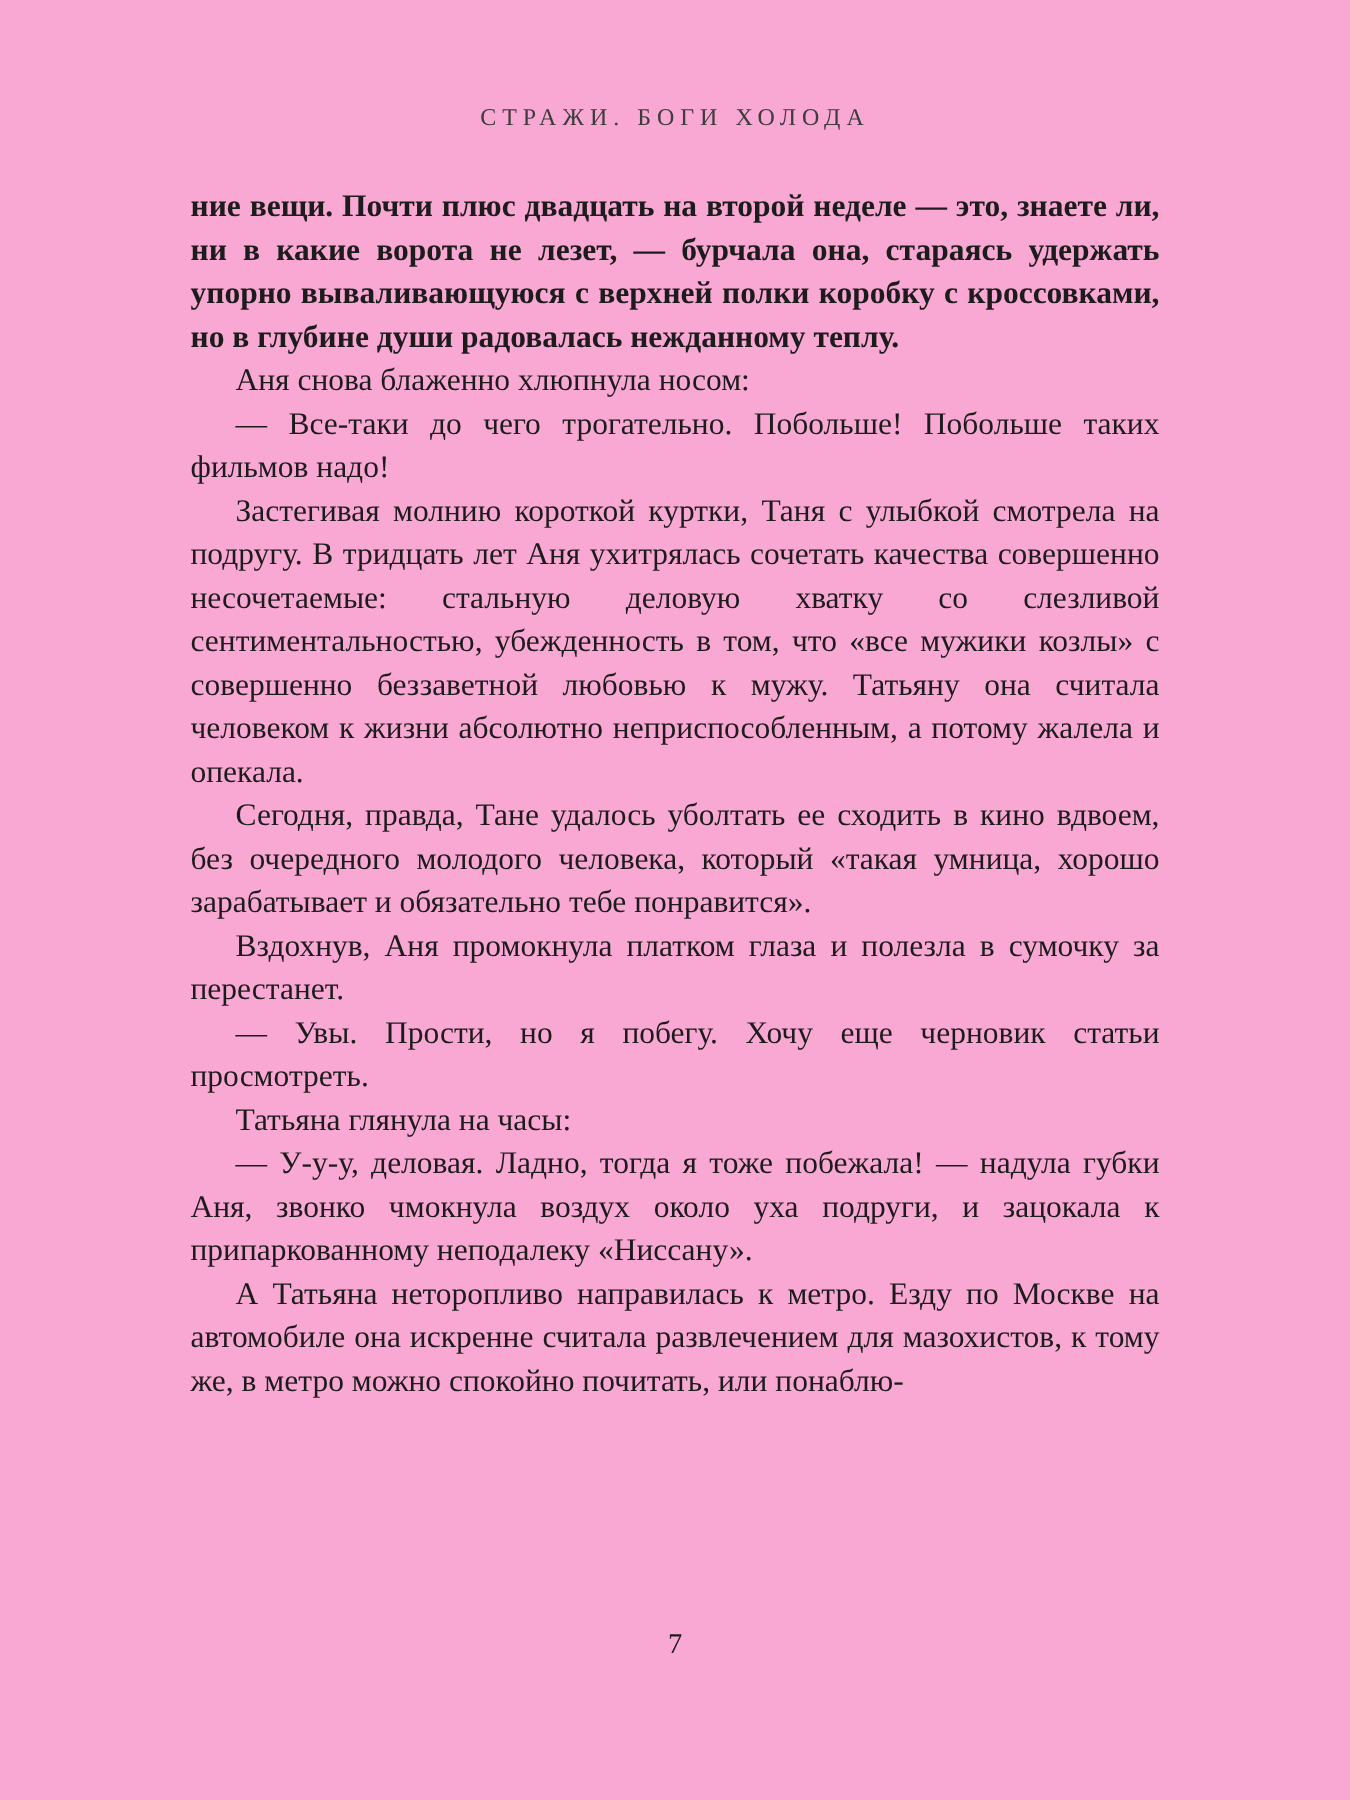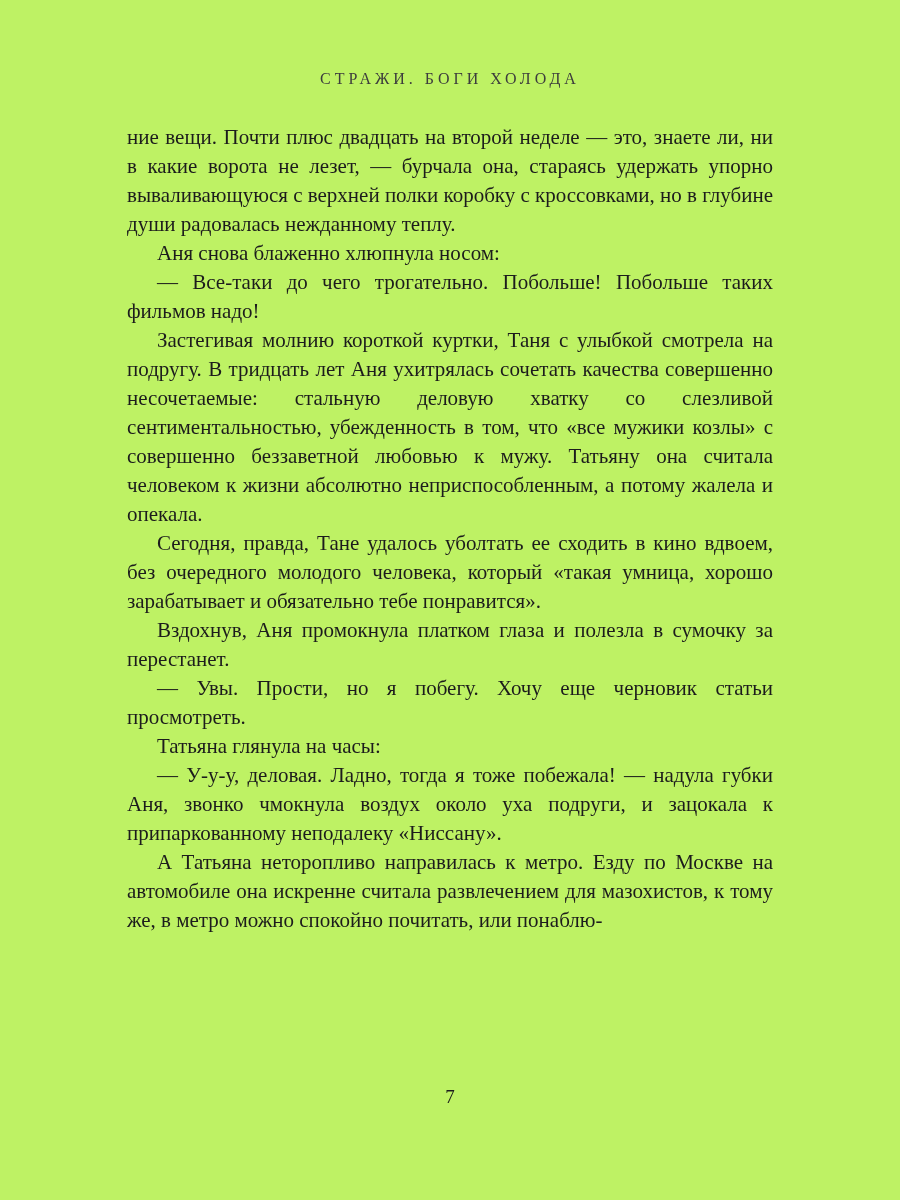--- a/index.html
+++ b/index.html
@@ -4,21 +4,21 @@
 <style>
   html, body {
     margin: 0;
     padding: 0;
     background: #ffffff;
   }
   .page {
     position: relative;
     width: 900px;
     height: 1200px;
-    background: #bef264;
+    background: #f9a8d4;
     overflow: hidden;
     font-family: "Liberation Serif", serif;
     color: #1c1c1c;
   }
   .running-head {
     position: absolute;
     top: 70px;
     left: 0;
     width: 900px;
     text-align: center;
@@ -37,20 +37,21 @@
     text-align: justify;
     color: #1c1c1c;
   }
   .para {
     margin: 0;
     padding: 0;
     text-indent: 30px;
   }
   .para.no-indent {
     text-indent: 0;
+    font-weight: bold;
   }
   .page-number {
     position: absolute;
     top: 1086px;
     left: 0;
     width: 900px;
     text-align: center;
     font-size: 19px;
     color: #1c1c1c;
   }

